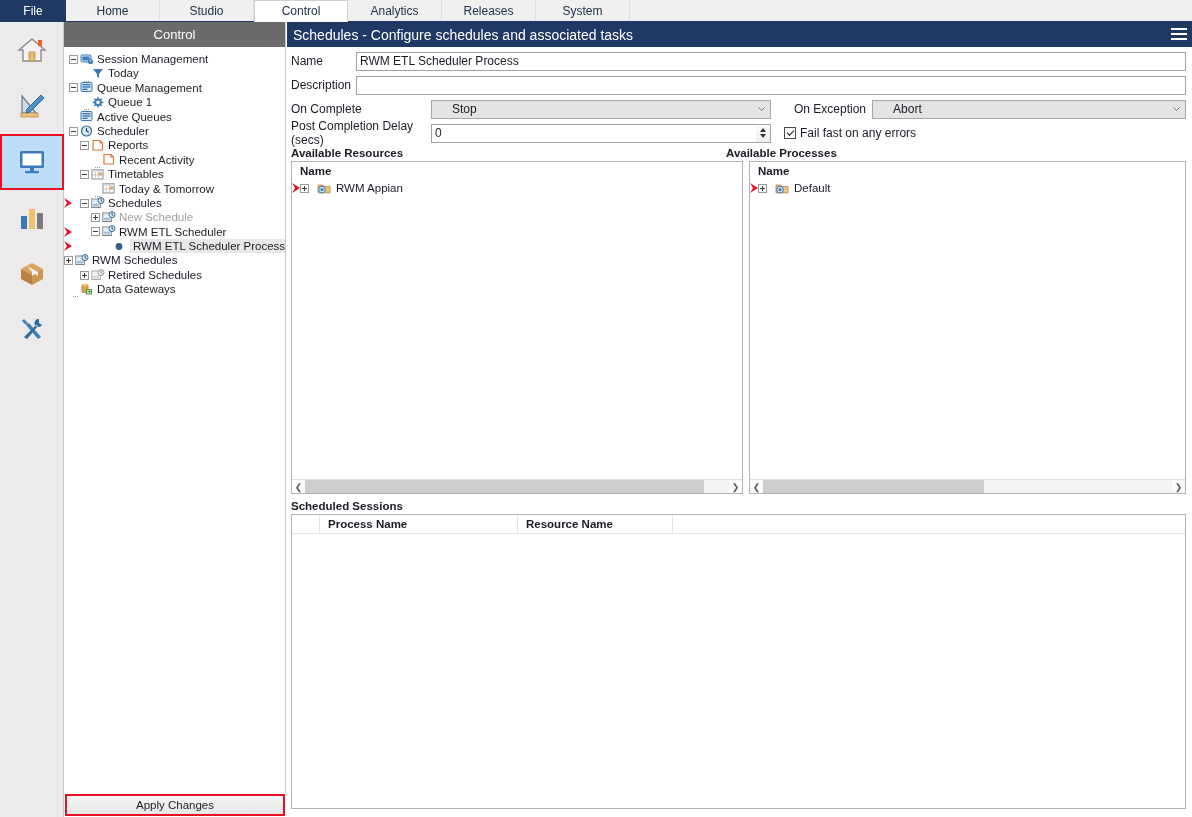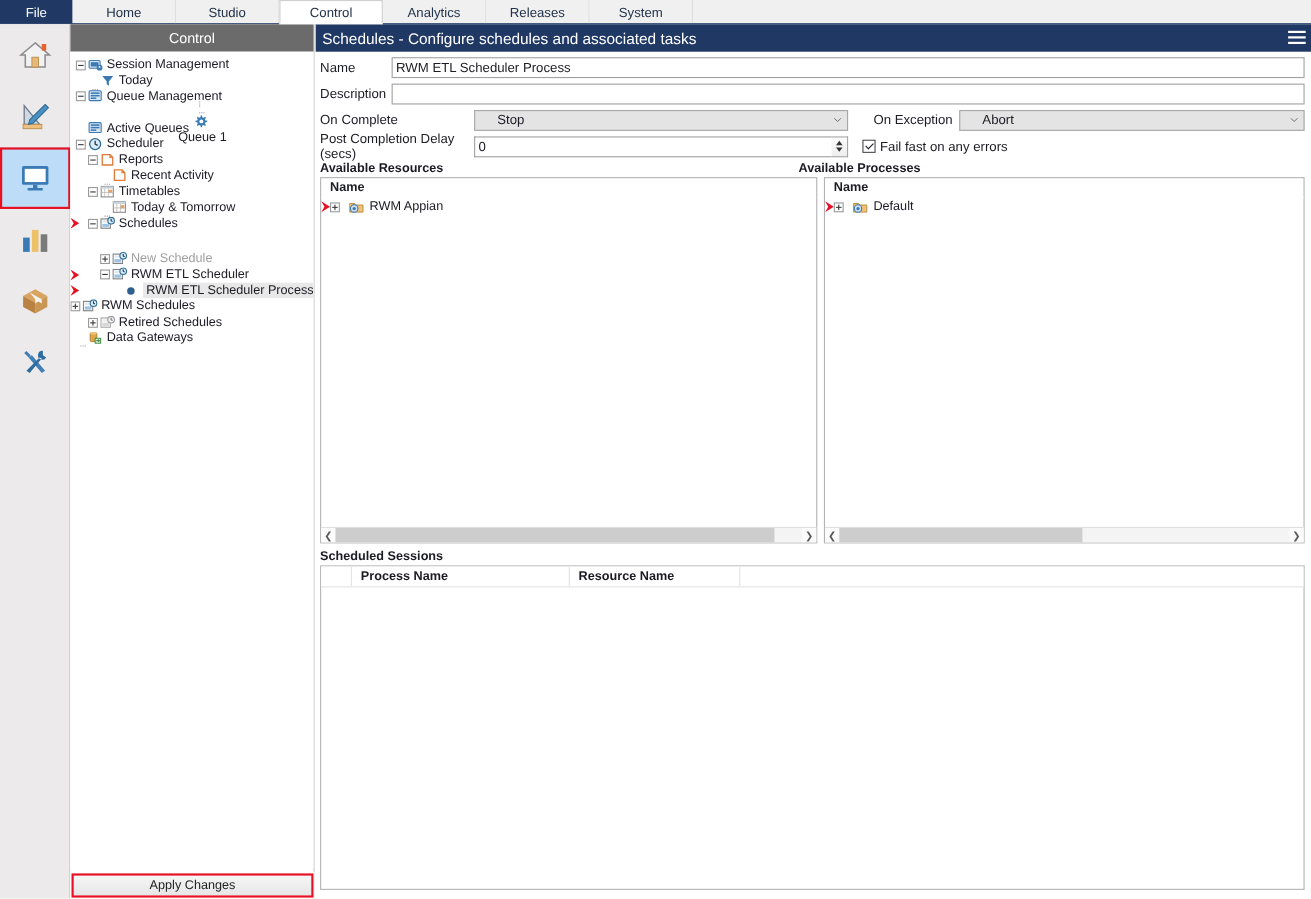--- a/index.html
+++ b/index.html
@@ -360,21 +360,21 @@
           <span class="ico">
             <svg width="14" height="13" viewBox="0 0 14 13">
               <rect x="1" y="1.5" width="11" height="9" rx="1" fill="#d9e6f2" stroke="#3a7ab5" stroke-width="1"></rect>
               <rect x="2.5" y="3" width="8" height="1.4" fill="#3a7ab5"></rect>
               <rect x="2.5" y="5.3" width="8" height="1.4" fill="#3a7ab5"></rect>
               <rect x="2.5" y="7.6" width="5" height="1.4" fill="#3a7ab5"></rect>
             </svg>
           </span>
           <span class="tlabel">Queue Management</span>
         </div>
-        <div class="tnode" style="padding-left: 16px; flex-direction: column;">
+        <div class="tnode" style="padding-left: 16px;">
           <span class="dotted"></span>
           <span class="ico">
             <svg width="14" height="13" viewBox="0 0 14 13">
               <path d="M6.5,1 L7.6,1 L7.9,2.6 L9.1,3.1 L10.4,2.2 L11.2,3 L10.3,4.3 L10.8,5.5 L12.4,5.8 L12.4,6.9 L10.8,7.2 L10.3,8.4 L11.2,9.7 L10.4,10.5 L9.1,9.6 L7.9,10.1 L7.6,11.7 L6.5,11.7 L6.2,10.1 L5,9.6 L3.7,10.5 L2.9,9.7 L3.8,8.4 L3.3,7.2 L1.7,6.9 L1.7,5.8 L3.3,5.5 L3.8,4.3 L2.9,3 L3.7,2.2 L5,3.1 L6.2,2.6 Z" fill="#3a7ab5"></path>
               <circle cx="7.05" cy="6.35" r="1.8" fill="#ffffff"></circle>
             </svg>
           </span>
           <span class="tlabel">Queue 1</span>
         </div>
         <div class="tnode" style="padding-left: 5px;">
@@ -452,21 +452,21 @@
             <svg width="14" height="13" viewBox="0 0 14 13">
               <rect x="0.8" y="2" width="8.5" height="8.5" fill="#ffffff" stroke="#7f7f7f" stroke-width="1"></rect>
               <rect x="2" y="6.5" width="6" height="3" fill="#9fc3e0"></rect>
               <rect x="2" y="3.2" width="6" height="2" fill="#dfe9f2"></rect>
               <circle cx="10" cy="3.6" r="3" fill="#dceaf5" stroke="#2e6d96" stroke-width="1"></circle>
               <path d="M10,1.8 L10,3.6 L11.3,4.4" fill="none" stroke="#1b3b55" stroke-width="1"></path>
             </svg>
           </span>
           <span class="tlabel">Schedules</span>
         </div>
-        <div class="tnode dim" style="padding-left: 27px; margin-top: 18px;">
+        <div class="tnode dim" style="padding-left: 27px;">
           <span class="expander plus"></span>
           <span class="ico">
             <svg width="14" height="13" viewBox="0 0 14 13">
               <rect x="0.8" y="2" width="8.5" height="8.5" fill="#ffffff" stroke="#7f7f7f" stroke-width="1"></rect>
               <rect x="2" y="6.5" width="6" height="3" fill="#9fc3e0"></rect>
               <rect x="2" y="3.2" width="6" height="2" fill="#dfe9f2"></rect>
               <circle cx="10" cy="3.6" r="3" fill="#dceaf5" stroke="#2e6d96" stroke-width="1"></circle>
               <path d="M10,1.8 L10,3.6 L11.3,4.4" fill="none" stroke="#1b3b55" stroke-width="1"></path>
             </svg>
           </span>

